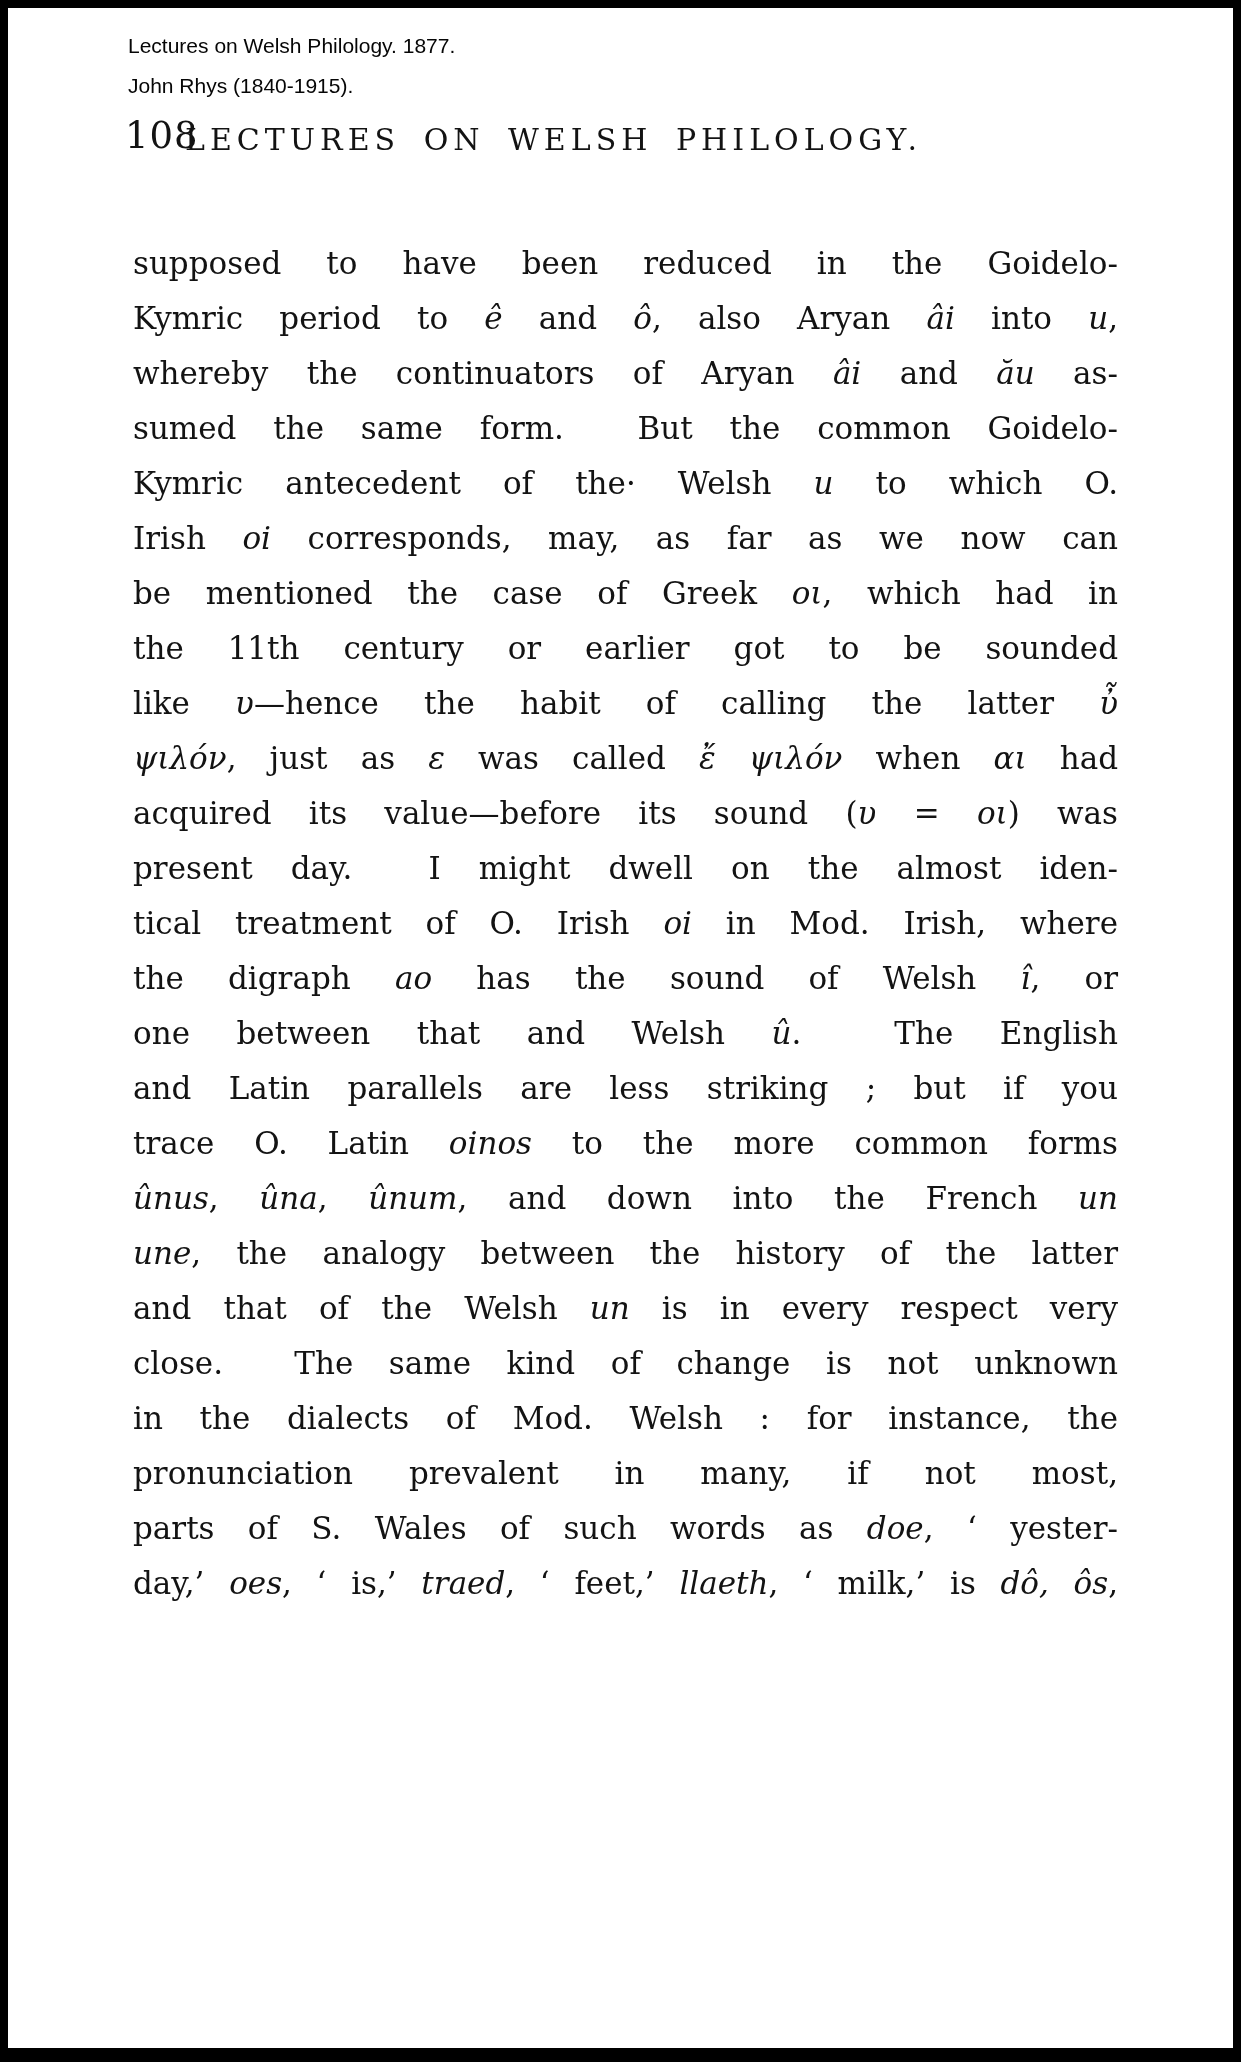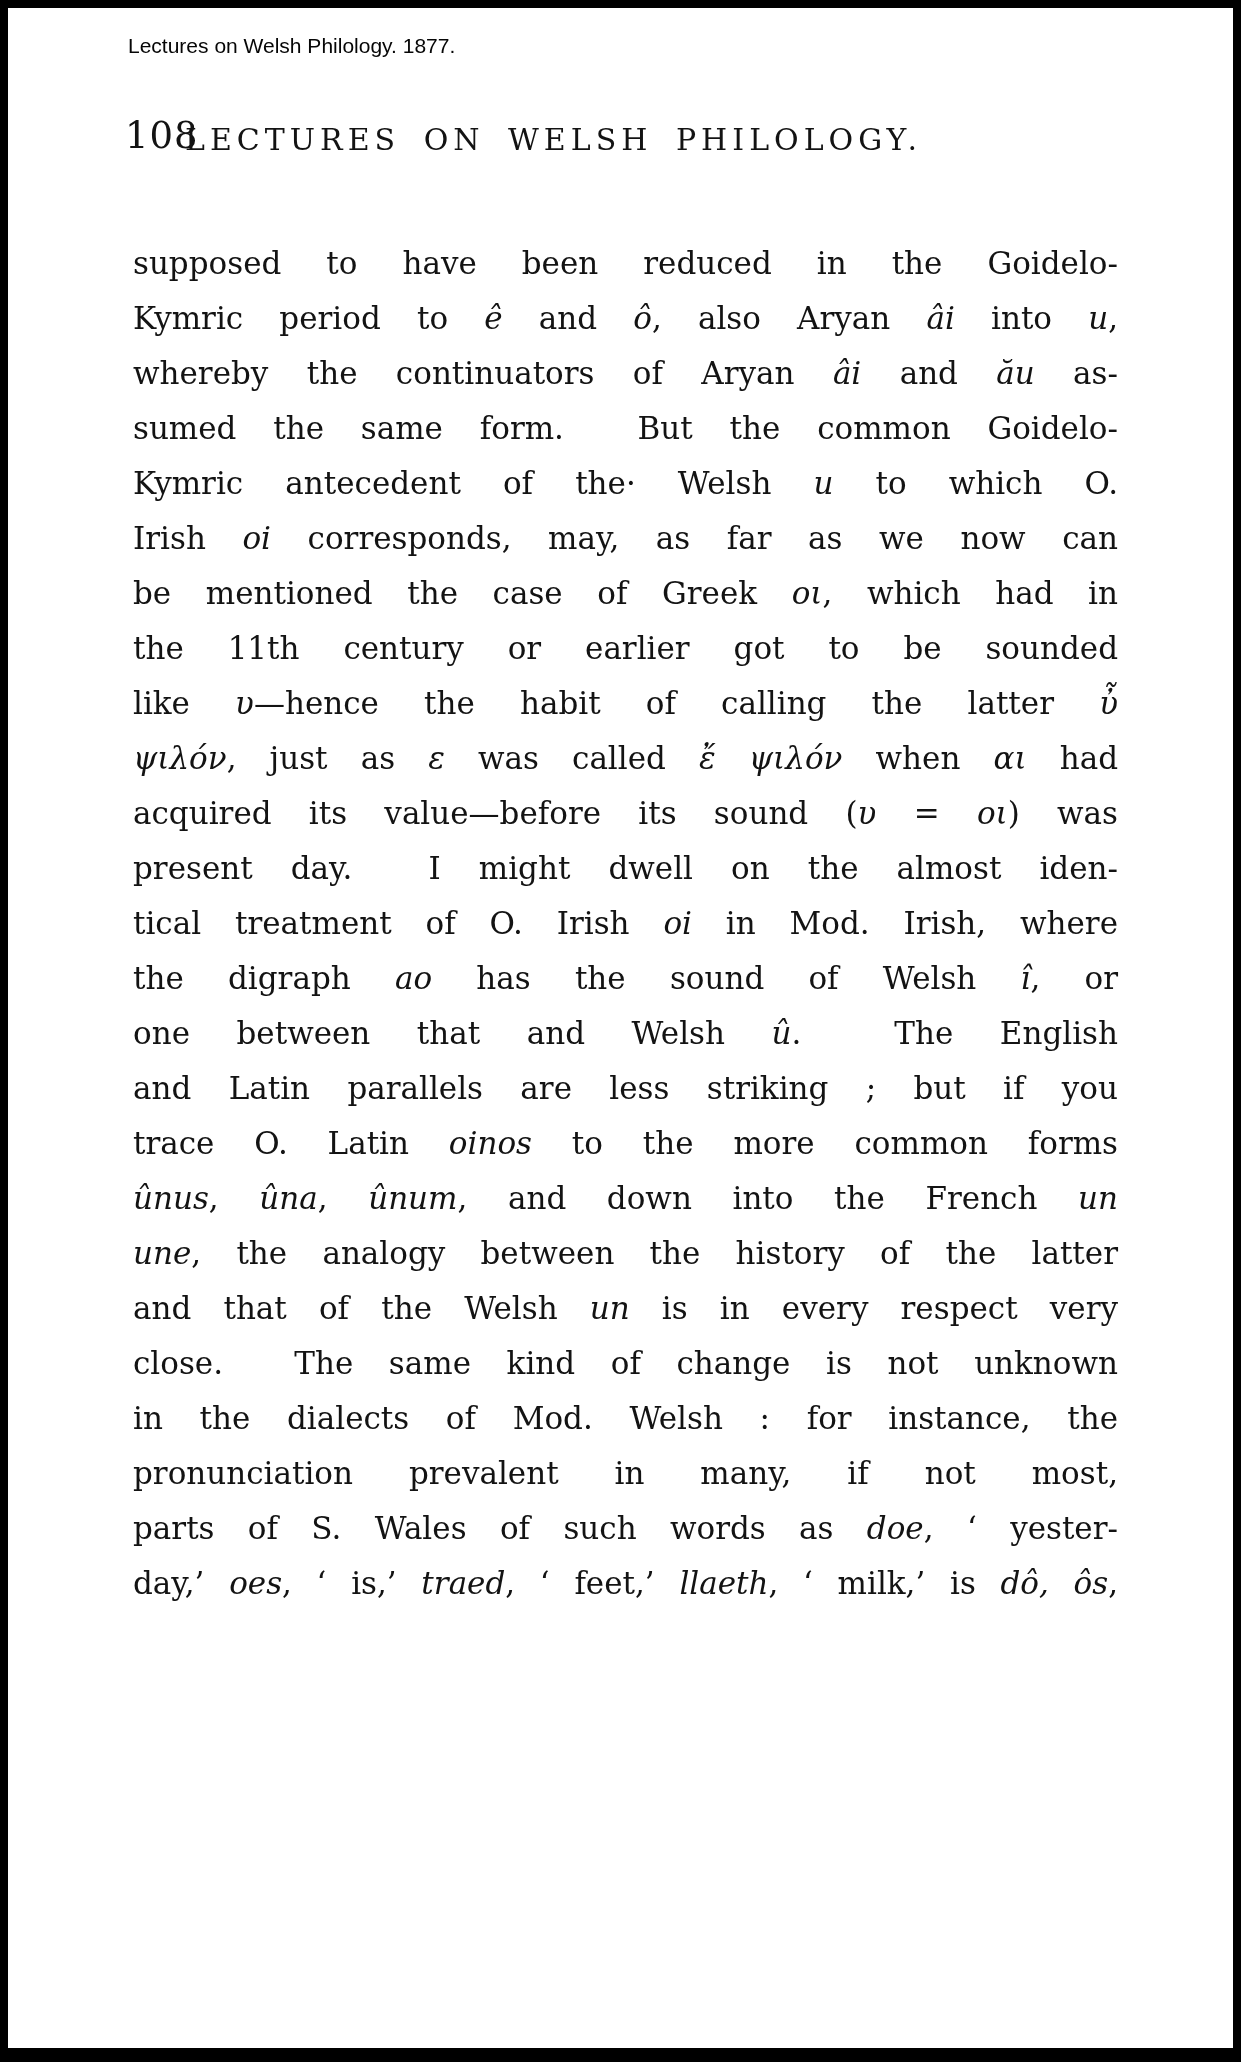--- a/index.html
+++ b/index.html
@@ -60,20 +60,21 @@
   .page-body .line span { white-space: pre-wrap; }
   .it { font-style: italic; }
 </style>
 </head>
 <body style="--page-bg: #ffffff; --ink: #131313; background: rgb(0, 0, 0);">
 
 <div class="page">
 
   <div class="book-meta">
     <div>Lectures on Welsh Philology. 1877.</div>
+    <div>John Rhys (1840-1915).</div>
   </div>
 
   <div class="page-header">
     <span class="page-number">108</span>
     <span class="running-title">LECTURES ON WELSH PHILOLOGY.</span>
   </div>
 
   <div class="page-body">
       <div class="line"><span>supposed to have been reduced in the Goidelo-</span></div>
       <div class="line"><span>Kymric period to </span><span class="it">ê</span><span> and </span><span class="it">ô</span><span>, also Aryan </span><span class="it">âi</span><span> into </span><span class="it">u</span><span>,</span></div>

